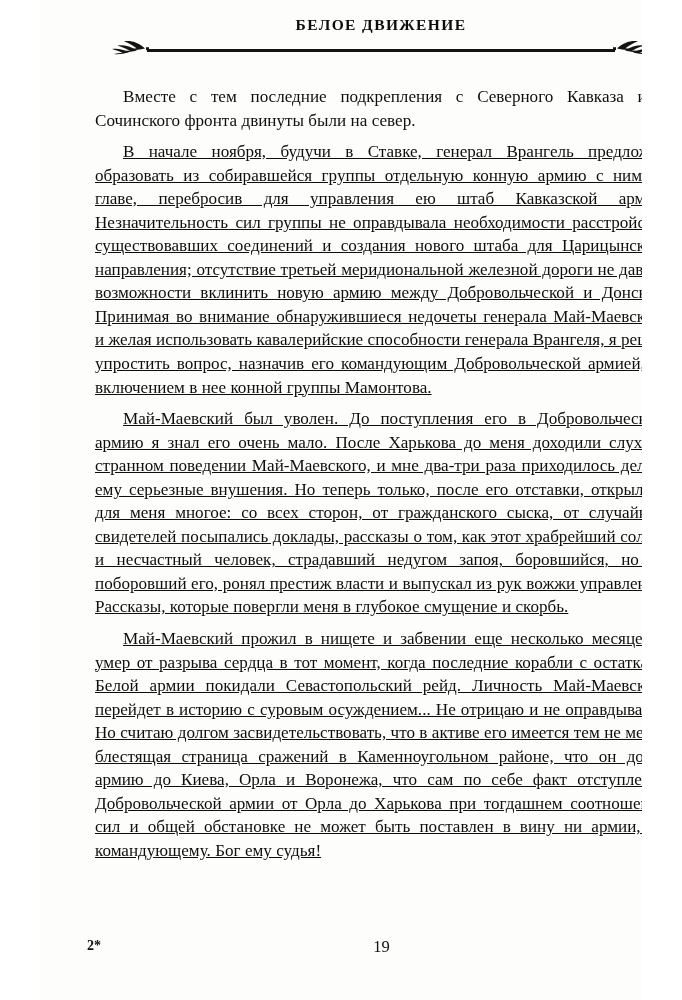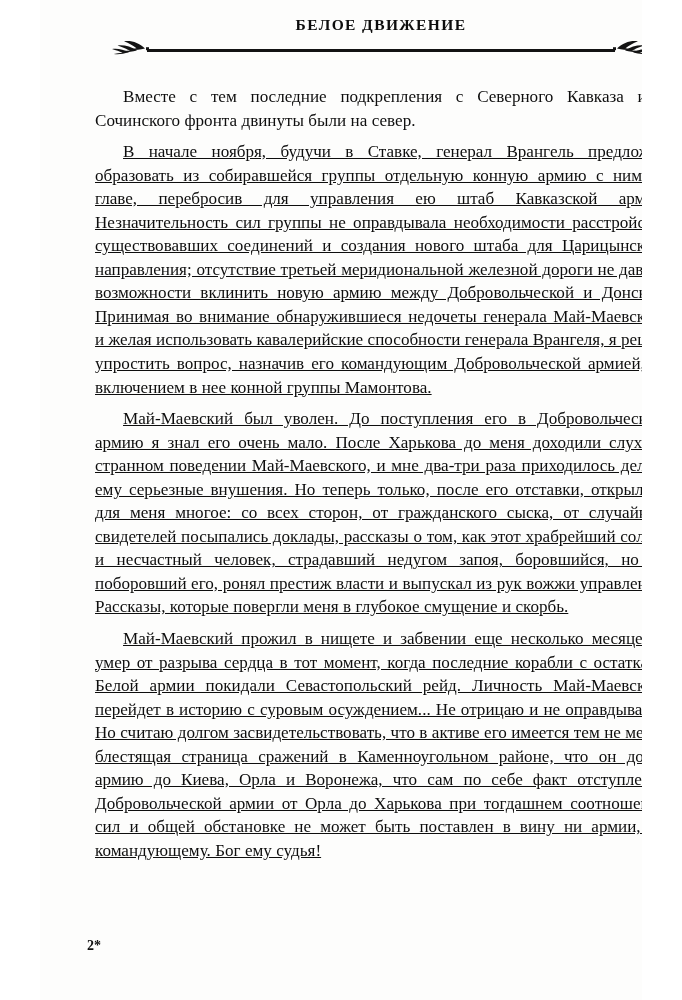--- a/index.html
+++ b/index.html
@@ -156,15 +156,16 @@
 
   <div class="textblock">
     <p class="para">Вместе с тем последние подкрепления с Северного Кавказа и с Сочинского фронта двинуты были на север.</p>
     <p class="para">В начале ноября, будучи в Ставке, генерал Врангель предложил образовать из собиравшейся группы отдельную конную армию с ним во главе, перебросив для управления ею штаб Кавказской армии. Незначительность сил группы не оправдывала необходимости расстройства существовавших соединений и создания нового штаба для Царицынского направления; отсутствие третьей меридиональной железной дороги не давало возможности вклинить новую армию между Добровольческой и Донской. Принимая во внимание обнаружившиеся недочеты генерала Май-Маевского и желая использовать кавалерийские способности генерала Врангеля, я решил упростить вопрос, назначив его командующим Добровольческой армией, со включением в нее конной группы Мамонтова.</p>
     <p class="para">Май-Маевский был уволен. До поступления его в Добровольческую армию я знал его очень мало. После Харькова до меня доходили слухи о странном поведении Май-Маевского, и мне два-три раза приходилось делать ему серьезные внушения. Но теперь только, после его отставки, открылось для меня многое: со всех сторон, от гражданского сыска, от случайных свидетелей посыпались доклады, рассказы о том, как этот храбрейший солдат и несчастный человек, страдавший недугом запоя, боровшийся, но не поборовший его, ронял престиж власти и выпускал из рук вожжи управления. Рассказы, которые повергли меня в глубокое смущение и скорбь.</p>
     <p class="para">Май-Маевский прожил в нищете и забвении еще несколько месяцев и умер от разрыва сердца в тот момент, когда последние корабли с остатками Белой армии покидали Севастопольский рейд. Личность Май-Маевского перейдет в историю с суровым осуждением... Не отрицаю и не оправдываю... Но считаю долгом засвидетельствовать, что в активе его имеется тем не менее блестящая страница сражений в Каменноугольном районе, что он довел армию до Киева, Орла и Воронежа, что сам по себе факт отступления Добровольческой армии от Орла до Харькова при тогдашнем соотношении сил и общей обстановке не может быть поставлен в вину ни армии, ни командующему. Бог ему судья!</p>
   </div>
 
   <div class="footer">
     <span class="signature-mark">2*</span>
+    <span class="folio">19</span>
   </div>
 
 </div>
 
 </body></html>

